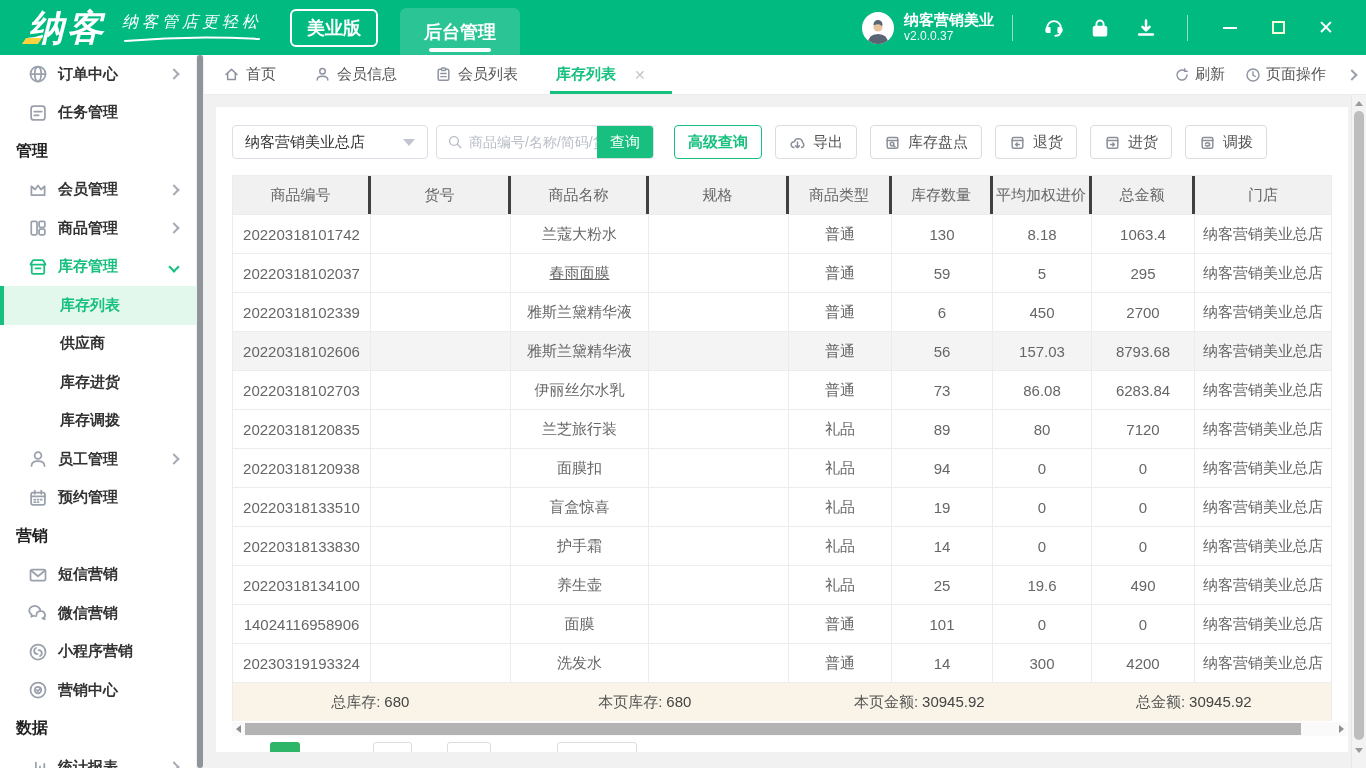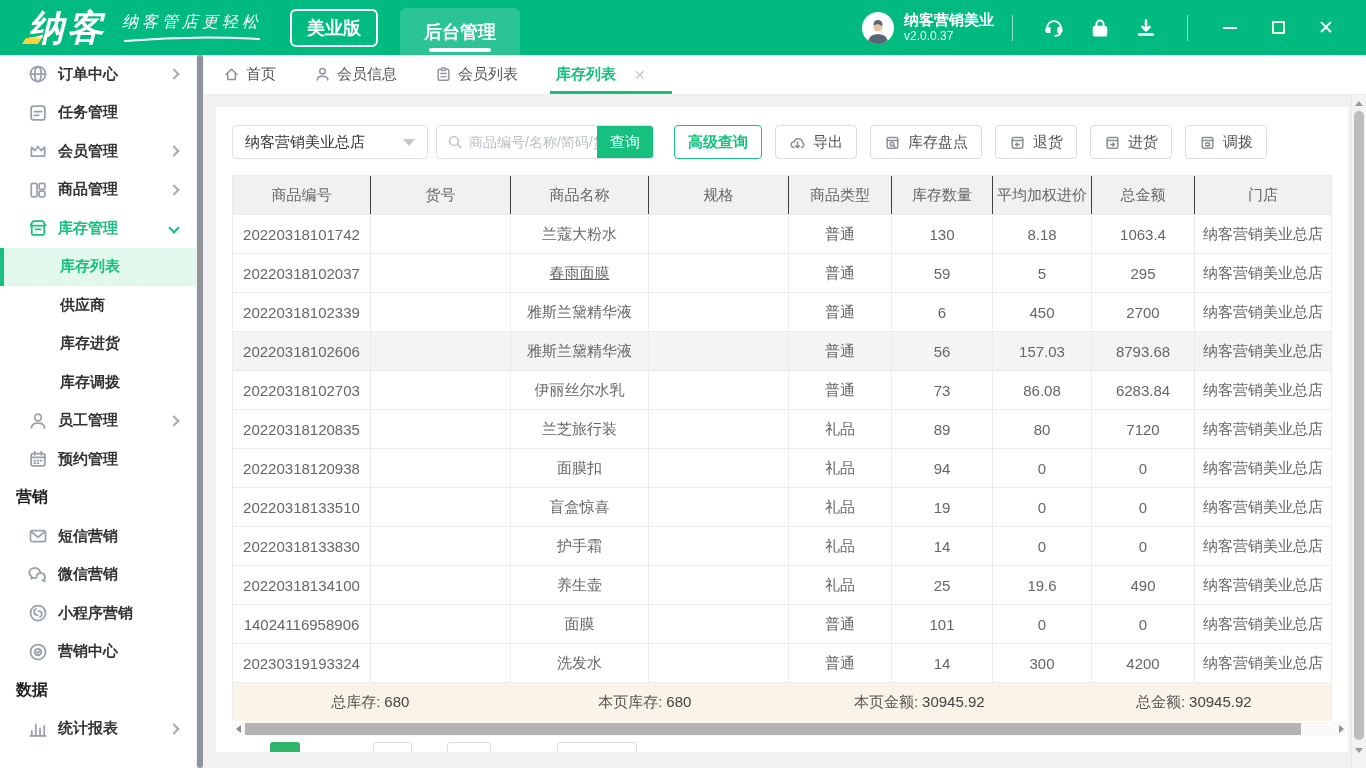--- a/index.html
+++ b/index.html
@@ -77,21 +77,21 @@
   .search-box .sic{width:16px;height:16px;color:#b9bec7;align-self:center;margin:0 6px 0 10px;flex:none;}
   .search-box input{border:none;outline:none;width:128px;font-size:14px;color:#333;font-family:inherit;}
   .search-box input::placeholder{color:#b9bec7;}
   .btn-query{width:56px;background:var(--accent);color:#fff;font-size:15px;border:none;cursor:pointer;font-family:inherit;flex:none;}
   .btn-adv{margin-left:20px;height:34px;padding:0 13px;background:#fff;border:1px solid var(--accent);border-radius:4px;color:var(--accent);font-size:15px;font-weight:bold;cursor:pointer;font-family:inherit;}
   .btn-gray{margin-left:13px;height:34px;display:flex;align-items:center;gap:7px;padding:0 13px;background:#fff;border:1px solid #dcdcdc;border-radius:4px;color:#555;font-size:15px;cursor:pointer;font-family:inherit;}
   .btn-gray .ic{width:17px;height:17px;color:#8a8f99;}
 
   .table{margin:16px 16px 0 16px;border:1px solid #ececec;border-bottom:none;}
   .thead{display:flex;height:38px;background:#f1f1f1;}
-  .thead .th{display:flex;align-items:center;justify-content:center;font-size:15px;color:#666;border-right:1px solid #404040;}
+  .thead .th{display:flex;align-items:center;justify-content:center;font-size:15px;color:#666;border-right:3px solid #404040;}
   .thead .th:last-child{border-right:none;}
   .tr{display:flex;height:39px;border-top:1px solid #ececec;background:#fff;cursor:pointer;}
   .tr.hl{background:#f4f4f4;}
   .tr .td{display:flex;align-items:center;justify-content:center;font-size:15px;color:#666;border-right:1px solid #ececec;overflow:hidden;white-space:nowrap;}
   .tr .td:last-child{border-right:none;}
   .tfoot{display:flex;height:39px;border-top:1px solid #eee;background:#f9f4e7;align-items:center;font-size:15px;color:#555;}
   .tfoot .sum{flex:1;text-align:center;}
   .tfoot .sum b{font-weight:normal;color:#444;margin-left:4px;}
 
   .hscroll{position:absolute;left:16px;right:1px;bottom:16px;height:14px;background:#fafafa;}
@@ -182,20 +182,21 @@
       </div>
       <div class="side-item">
         <span class="ic">
           <svg viewBox="0 0 16 16" width="100%" height="100%" fill="none" stroke="currentColor" stroke-width="1.4" stroke-linecap="round" stroke-linejoin="round">
             <rect x="2.5" y="2.5" width="11" height="11" rx="2"></rect>
             <path d="M5 6.8h6M5 9.8h3.5"></path>
           </svg>
         </span>
         <span>任务管理</span>
       </div>
+      <div class="side-section">管理</div>
       <div class="side-item">
         <span class="ic">
           <svg viewBox="0 0 16 16" width="100%" height="100%" fill="none" stroke="currentColor" stroke-width="1.4" stroke-linecap="round" stroke-linejoin="round">
             <path d="M2.7 12 L2.7 5 L5.6 7.6 L8 4.4 L10.4 7.6 L13.3 5 L13.3 12 Z"></path>
           </svg>
         </span>
         <span>会员管理</span>
         <i class="chev r"></i>
       </div>
       <div class="side-item">
@@ -324,20 +325,41 @@
             <rect x="3" y="3" width="10" height="10.5" rx="1.4"></rect>
             <rect x="6" y="1.8" width="4" height="2.4" rx="0.8" fill="#fff"></rect>
             <path d="M5.5 7h5M5.5 10h5"></path>
           </svg>
         </span>
       <span>会员列表</span>
     </div>
     <div class="strip-tab active">
       <span>库存列表</span>
       <span class="tab-close">✕</span>
+    </div>
+    <div class="strip-actions">
+      <div class="strip-act">
+        <span class="ic">
+            <svg viewBox="0 0 16 16" width="100%" height="100%" fill="none" stroke="currentColor" stroke-width="1.4" stroke-linecap="round" stroke-linejoin="round">
+              <path d="M13 8 A5 5 0 1 1 10.8 3.9"></path>
+              <path d="M10.8 1.8 V4.2 H13.2"></path>
+            </svg>
+          </span>
+        <span>刷新</span>
+      </div>
+      <div class="strip-act">
+        <span class="ic">
+            <svg viewBox="0 0 16 16" width="100%" height="100%" fill="none" stroke="currentColor" stroke-width="1.4" stroke-linecap="round" stroke-linejoin="round">
+              <circle cx="8" cy="8" r="6"></circle>
+              <path d="M8 4.8 V8.2 L10.3 9.5"></path>
+            </svg>
+          </span>
+        <span>页面操作</span>
+      </div>
+      <i class="strip-chev"></i>
     </div>
   </div>
 
   <div class="content">
     <div class="panel">
 
       <div class="toolbar">
         <div class="store-select">
           <span>纳客营销美业总店</span>
           <i class="caret"></i>

